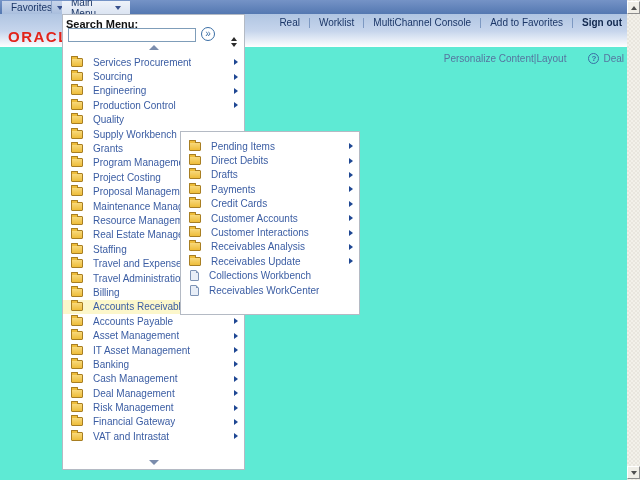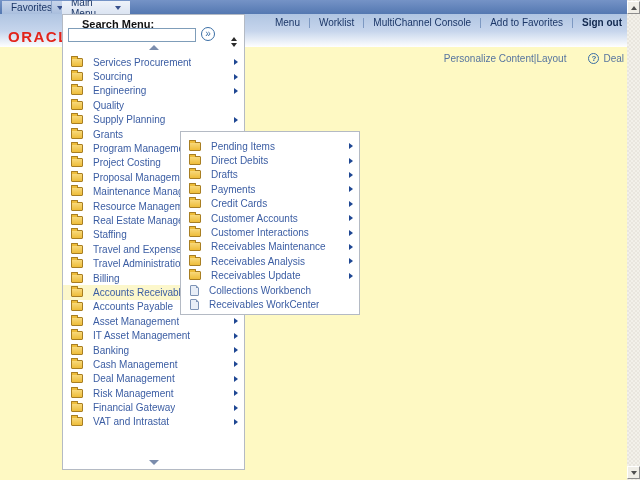--- a/index.html
+++ b/index.html
@@ -1,18 +1,18 @@
 <!DOCTYPE html>
 <html><head>
 <meta charset="utf-8">
 <style>
   * { margin:0; padding:0; box-sizing:border-box; }
   html,body { width:640px; height:480px; overflow:hidden; background:#fff;
               font-family:"Liberation Sans", sans-serif; }
-  #stage { position:relative; width:640px; height:480px; background:#fef9c3; }
+  #stage { position:relative; width:640px; height:480px; background:#5eead4; }
 
   
   .topbar { position:absolute; left:0; top:0; width:640px; height:14px;
             background:linear-gradient(#7593c6,#5478b1); z-index:1; }
   .tab { position:absolute; top:1px; height:13px; display:flex; align-items:center;
          gap:5px; padding:0 9px; font-size:10px; color:#1c3768; cursor:pointer; }
   .tab-fav { left:2px; background:linear-gradient(#c7d4ea,#a9bedd); }
   .tab-main { left:62px; width:68px; background:linear-gradient(#eef2f9,#dbe4f2); justify-content:center; }
   .tab-divider { position:absolute; left:51px; top:1px; width:1px; height:12px; background:#8aa3c9; }
   .caret-down { width:0; height:0; border-left:3px solid transparent; border-right:3px solid transparent;
@@ -49,21 +49,21 @@
             display:flex; align-items:center; justify-content:center; }
   .sb-up { top:1px; } .sb-down { bottom:1px; }
   .tri-up-sm { width:0; height:0; border-left:3px solid transparent; border-right:3px solid transparent;
                border-bottom:4px solid #4e4e4e; }
   .tri-down-sm { width:0; height:0; border-left:3px solid transparent; border-right:3px solid transparent;
                  border-top:4px solid #4e4e4e; }
 
   
   .menu-panel { position:absolute; left:62px; top:14px; width:183px; height:456px;
                 background:#fff; border:1px solid #b4bac4; z-index:10; }
-  .search-label { position:absolute; left:19px; top:3px; font-size:11px; font-weight:bold; color:#111; }
+  .search-label { position:absolute; left:3px; top:3px; font-size:11px; font-weight:bold; color:#111; }
   .search-input { position:absolute; left:5px; top:13px; width:128px; height:14px;
                   border:1px solid #7f9db9; font-size:10px; padding:0 2px; }
   .go-btn { position:absolute; left:138px; top:12px; width:14px; height:14px; border:1px solid #3a6ea5;
             border-radius:50%; color:#3a6ea5; font-size:10px; line-height:11px; text-align:center;
             cursor:pointer; background:#fff; }
   .spinner { position:absolute; right:7px; top:22px; display:flex; flex-direction:column;
              gap:2px; align-items:center; cursor:pointer; }
   .spin-up { width:0; height:0; border-left:3px solid transparent; border-right:3px solid transparent;
              border-bottom:4px solid #2b2b2b; }
   .spin-down { width:0; height:0; border-left:3px solid transparent; border-right:3px solid transparent;
@@ -116,21 +116,21 @@
     <div class="tab tab-main">
       <span>Main Menu</span>
       <span class="caret-down"></span>
     </div>
   </div>
 
   <div class="band-links"></div>
   <div class="band-fade"></div>
 
   <div class="hdr-links">
-    <a href="#">Menu</a>
+    <a href="#">Real</a>
     <span class="hdr-sep"></span>
     <a href="#">Worklist</a>
     <span class="hdr-sep"></span>
     <a href="#">MultiChannel Console</a>
     <span class="hdr-sep"></span>
     <a href="#">Add to Favorites</a>
     <span class="hdr-sep"></span>
     <a href="#" class="bold">Sign out</a>
   </div>
 
@@ -178,26 +178,31 @@
     <span class="label">Sourcing</span>
     <span class="row-arrow"></span>
   </div>
         <div class="menu-row">
     <span class="folder-icon"></span>
     <span class="label">Engineering</span>
     <span class="row-arrow"></span>
   </div>
         <div class="menu-row">
     <span class="folder-icon"></span>
+    <span class="label">Production Control</span>
+    <span class="row-arrow"></span>
+  </div>
+        <div class="menu-row">
+    <span class="folder-icon"></span>
     <span class="label">Quality</span>
 
   </div>
         <div class="menu-row">
     <span class="folder-icon"></span>
-    <span class="label">Supply Planning</span>
+    <span class="label">Supply Workbench</span>
     <span class="row-arrow"></span>
   </div>
         <div class="menu-row">
     <span class="folder-icon"></span>
     <span class="label">Grants</span>
     <span class="row-arrow"></span>
   </div>
         <div class="menu-row">
     <span class="folder-icon"></span>
     <span class="label">Program Management</span>
@@ -336,25 +341,20 @@
     <span class="label">Customer Accounts</span>
     <span class="row-arrow"></span>
   </div>
         <div class="menu-row">
     <span class="folder-icon"></span>
     <span class="label">Customer Interactions</span>
     <span class="row-arrow"></span>
   </div>
         <div class="menu-row">
     <span class="folder-icon"></span>
-    <span class="label">Receivables Maintenance</span>
-    <span class="row-arrow"></span>
-  </div>
-        <div class="menu-row">
-    <span class="folder-icon"></span>
     <span class="label">Receivables Analysis</span>
     <span class="row-arrow"></span>
   </div>
         <div class="menu-row">
     <span class="folder-icon"></span>
     <span class="label">Receivables Update</span>
     <span class="row-arrow"></span>
   </div>
         <div class="menu-row">
     <span class="doc-icon"></span>

